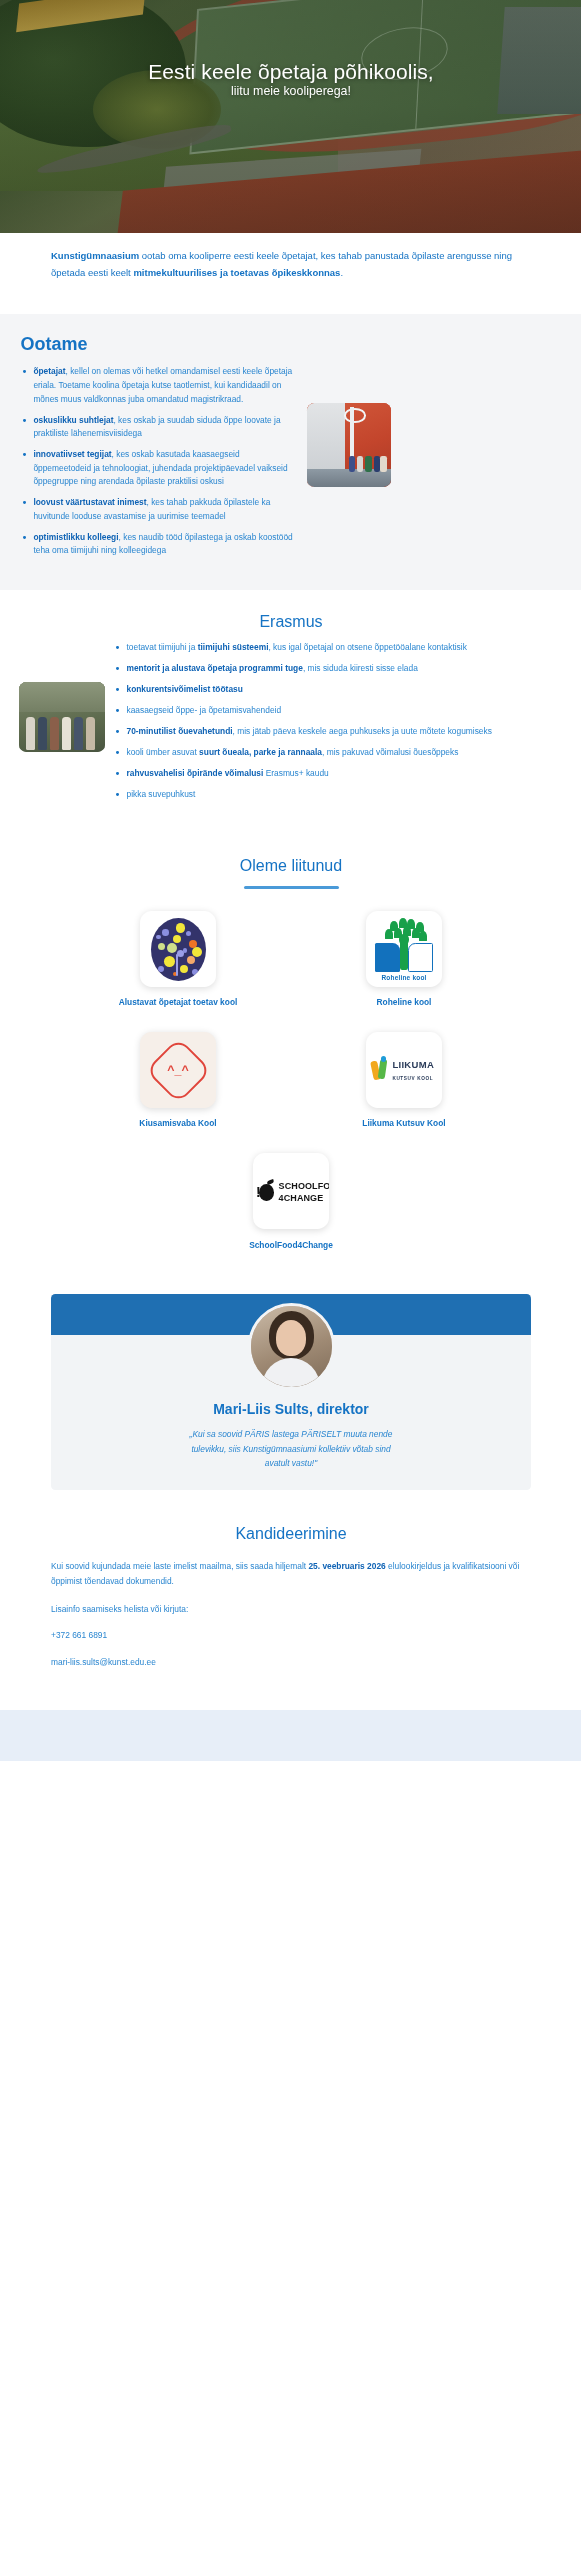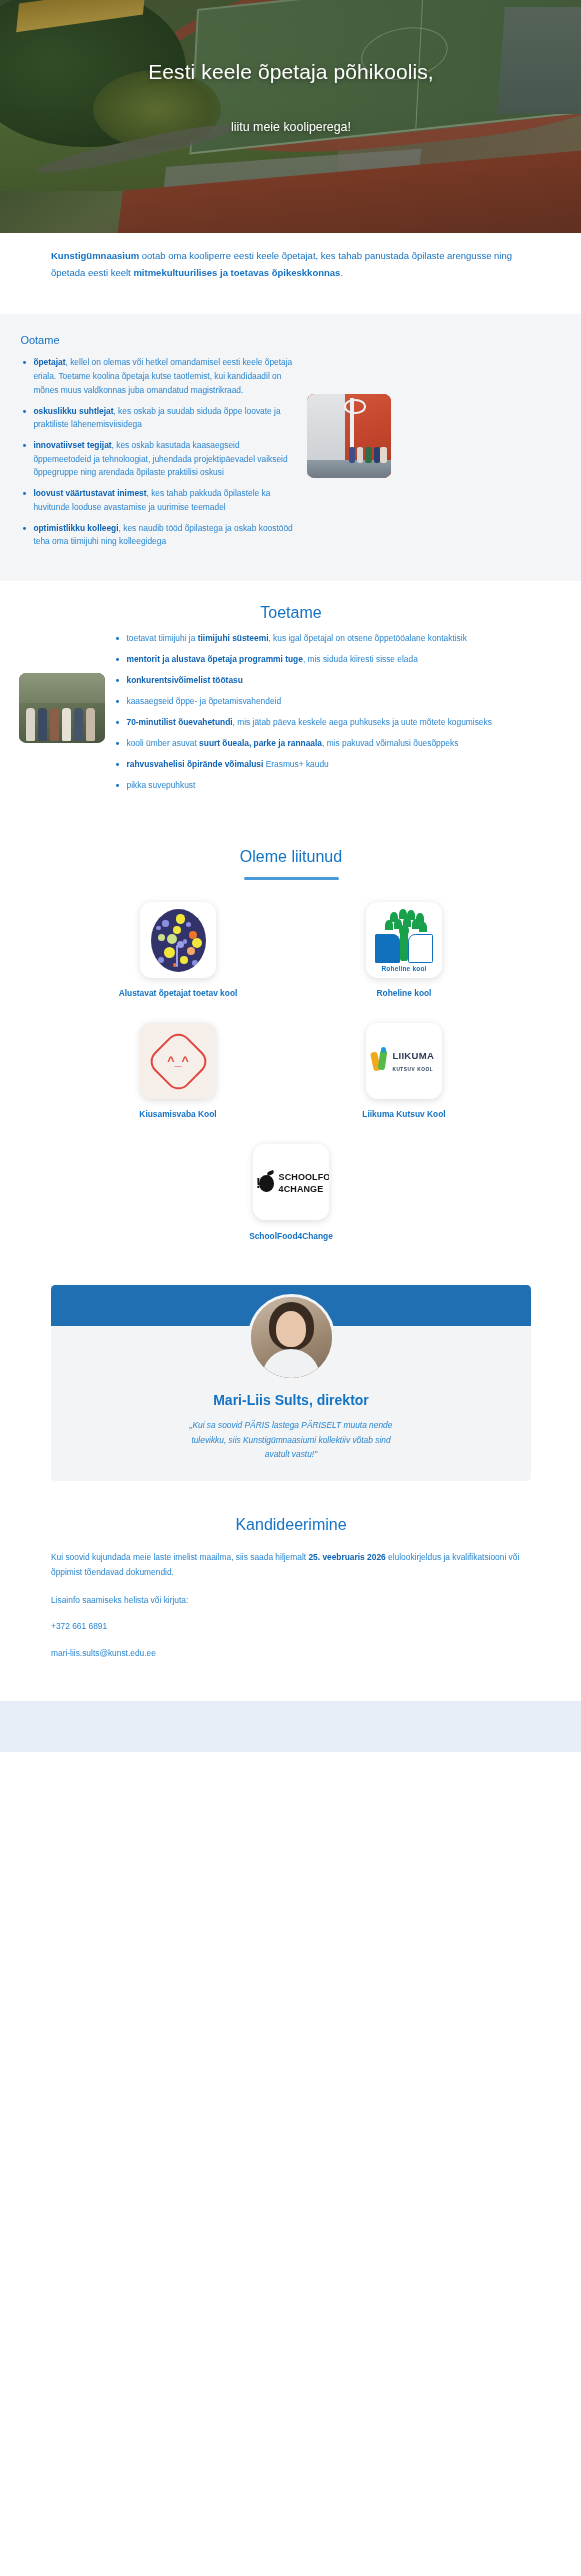--- a/index.html
+++ b/index.html
@@ -116,21 +116,20 @@
     text-shadow: 0 0.7px 4.4px rgba(0,0,0,.45);
   }
   .hero-title {
     font-size: 21px;
     font-weight: 400;
     letter-spacing: 0.1px;
     line-height: 1.2;
     text-align: center;
   }
   .hero-sub {
-    margin-top: 36px;
     font-size: 12.4px;
     font-weight: 400;
     text-align: center;
   }
 
   
   .intro {
     background: #ffffff;
     padding: 15px 51px 32px 51px;
   }
@@ -140,22 +139,22 @@
     color: #1573c4;
   }
   .intro b { font-weight: 700; }
 
   
   .ootame {
     background: #f4f5f7;
     padding: 20.4px 0 25px 0;
   }
   .sec-h-left {
-    font-size: 11px;
-    font-weight: 400;
+    font-size: 18px;
+    font-weight: 700;
     color: #1573c4;
     padding: 0 0 10.2px 20.4px;
   }
   .ootame-body { display: flex; align-items: flex-start; padding: 0 16px 0 20.4px; }
   .ootame-list { flex: 1 1 auto; max-width: 276px; }
   ul.bullets { list-style: none; }
   ul.bullets li {
     position: relative;
     padding-left: 13px;
     margin-bottom: 7.3px;
@@ -390,21 +389,21 @@
         <div class="op-kid" style="left:50%;background:#3c4f8a;"></div>
         <div class="op-kid" style="left:60%;background:#d8d6d2;"></div>
         <div class="op-kid" style="left:70%;background:#2f6f48;"></div>
         <div class="op-kid" style="left:80%;background:#2b3e6e;"></div>
         <div class="op-kid" style="left:88%;background:#e2d9cc;"></div>
       </div>
     </div>
   </section>
 
   <section class="pakume">
-    <h2 class="sec-h-center-right">Toetame</h2>
+    <h2 class="sec-h-center-right">Erasmus</h2>
     <div class="pakume-body">
       <div class="pakume-photo">
         <div class="pp-bg"></div>
         <div class="pp-wall"></div>
         <div class="pp-person" style="left:8%;background:#d9d4c8;"></div>
         <div class="pp-person" style="left:22%;background:#3b4a5e;"></div>
         <div class="pp-person" style="left:36%;background:#8a5f4a;"></div>
         <div class="pp-person" style="left:50%;background:#e6e1d5;"></div>
         <div class="pp-person" style="left:64%;background:#46546a;"></div>
         <div class="pp-person" style="left:78%;background:#c5b9a5;"></div>

